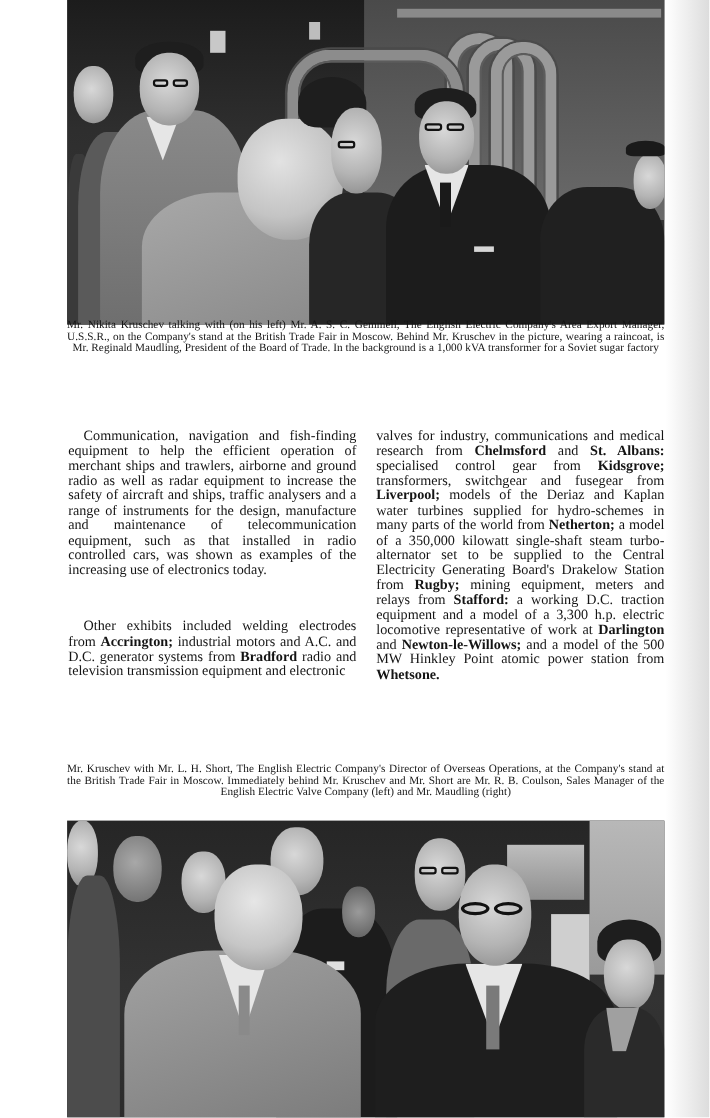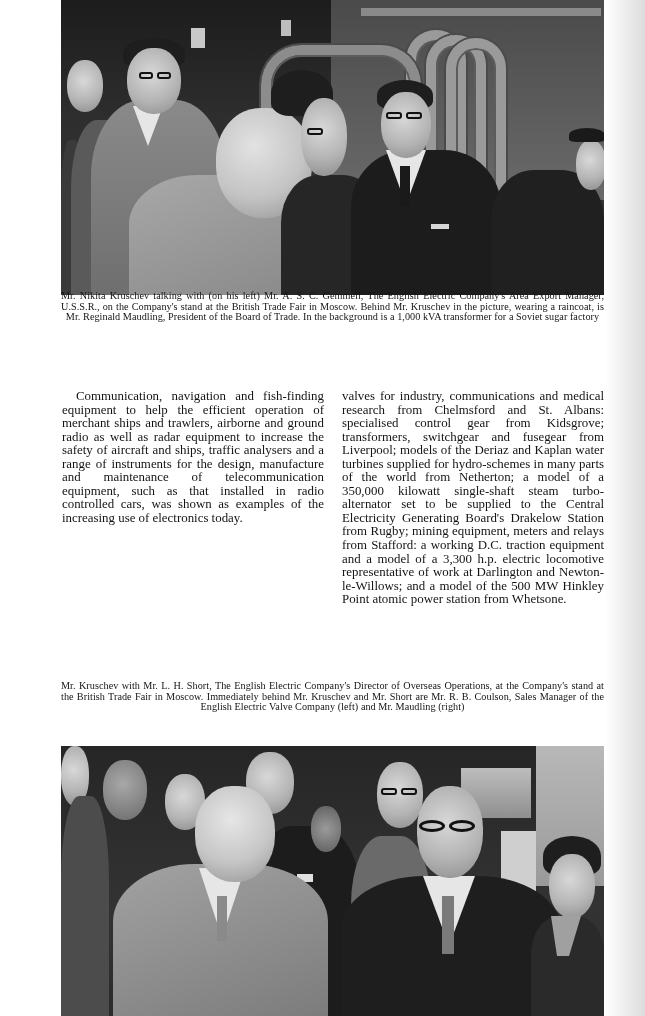--- a/index.html
+++ b/index.html
@@ -37,33 +37,33 @@
     .tie { position: absolute; background: #1a1a1a; }
 
     
     .caption {
       position: absolute; left: 61px; width: 543px;
       font-size: 10.2px; line-height: 10.6px; text-align: justify;
       text-align-last: center; letter-spacing: 0.05px;
       font-family: "Liberation Serif", "DejaVu Serif", serif;
     }
     .caption-top { top: 291px; }
-    .caption-bottom { top: 681px; }
+    .caption-bottom { top: 695px; }
 
     
     .col {
       position: absolute; width: 262px;
       font-size: 12.9px; line-height: 13.55px; text-align: justify;
       hyphens: manual;
     }
     .col p { text-indent: 14px; }
     .col-left { left: 62px; top: 390px; }
     .col-right { left: 342px; top: 390px; }
     .para-gap { height: 38px; }
-    .col b { font-weight: normal; }
+    .col b { font-weight: bold; }
   </style>
 </head>
 <body>
 
 <div class="page-shadow"></div>
 
 <div class="photo photo-top">
 
   <div class="ph" style="left:270px;top:0;width:273px;height:200px;background:linear-gradient(180deg,#4a4a4a,#6a6a6a);"></div>
   <div class="ph" style="left:300px;top:8px;width:240px;height:8px;background:#8a8a8a;"></div>
@@ -105,20 +105,21 @@
   <div class="coat" style="left:430px;top:170px;width:113px;height:130px;background:#202020;"></div>
   <div class="face" style="left:515px;top:140px;width:30px;height:50px;"></div>
   <div class="ph" style="left:508px;top:128px;width:36px;height:14px;background:#1a1a1a;border-radius:50% 50% 20% 20%;"></div>
 </div>
 
 <div class="caption caption-top">Mr. Nikita Kruschev talking with (on his left) Mr. A. S. C. Gemmell, The English Electric Company's Area Export Manager, U.S.S.R., on the Company's stand at the British Trade Fair in Moscow. Behind Mr. Kruschev in the picture, wearing a raincoat, is Mr. Reginald Maudling, President of the Board of Trade.  In the background is a 1,000 kVA transformer for a Soviet sugar factory</div>
 
 <div class="col col-left">
   <p>Communication, navigation and fish-finding equipment to help the efficient operation of merchant ships and trawlers, airborne and ground radio as well as radar equipment to increase the safety of aircraft and ships, traffic analysers and a range of instruments for the design, manufacture and maintenance of telecommunication equipment, such as that installed in radio controlled cars, was shown as examples of the increasing use of electronics today.</p>
   <div class="para-gap"></div>
+  <p><span>Other exhibits included welding electrodes from </span><b>Accrington;</b><span> industrial motors and A.C. and D.C. generator systems from </span><b>Bradford</b><span> radio and television transmission equipment and electronic</span></p>
 </div>
 
 <div class="col col-right">
   <div style="text-align:justify;"><span>valves for industry, communications and medical research from </span><b>Chelmsford</b><span> and </span><b>St. Albans:</b><span> specialised control gear from </span><b>Kidsgrove;</b><span> transformers, switchgear and fusegear from </span><b>Liverpool;</b><span> models of the Deriaz and Kaplan water turbines supplied for hydro-schemes in many parts of the world from </span><b>Netherton;</b><span> a model of a 350,000 kilowatt single-shaft steam turbo-alternator set to be supplied to the Central Electricity Generating Board's Drakelow Station from </span><b>Rugby;</b><span> mining equipment, meters and relays from </span><b>Stafford:</b><span> a working D.C. traction equipment and a model of a 3,300 h.p. electric locomotive representative of work at </span><b>Darlington</b><span> and </span><b>Newton-le-Willows;</b><span> and a model of the 500 MW Hinkley Point atomic power station from </span><b>Whetsone.</b></div>
 </div>
 
 <div class="caption caption-bottom">Mr. Kruschev with Mr. L. H. Short, The English Electric Company's Director of Overseas Operations, at the Company's stand at the British Trade Fair in Moscow.  Immediately behind Mr. Kruschev and Mr. Short are Mr. R. B. Coulson, Sales Manager of the English Electric Valve Company (left) and Mr. Maudling (right)</div>
 
 <div class="photo photo-bottom">
 

